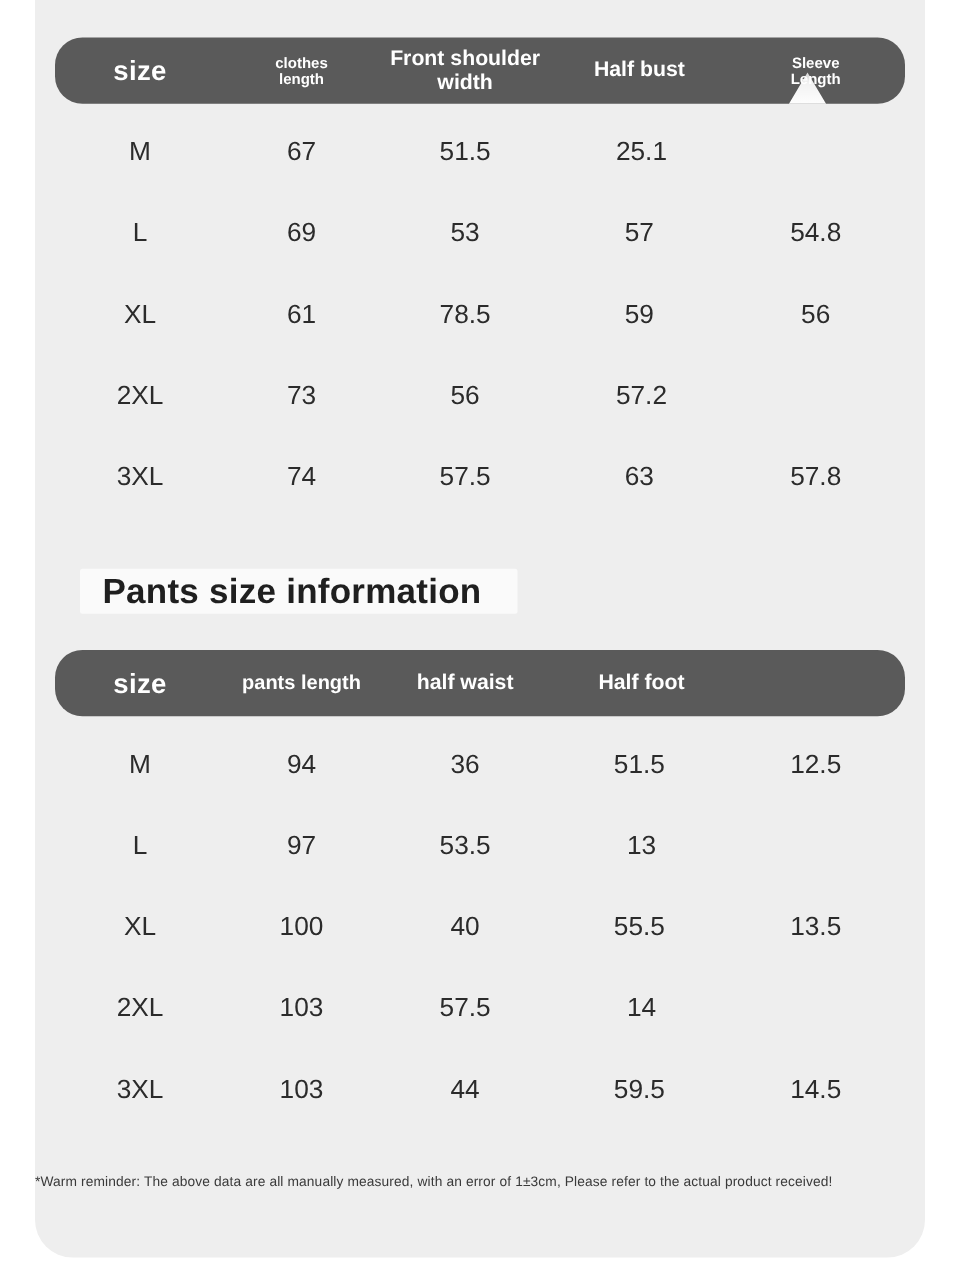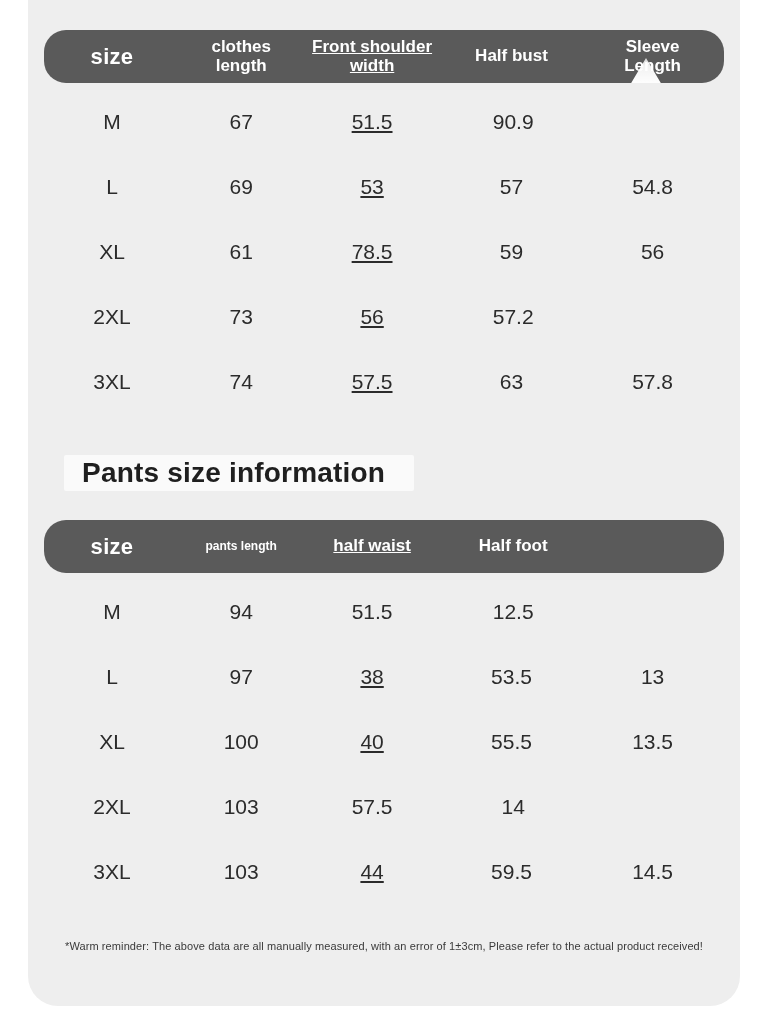--- a/index.html
+++ b/index.html
@@ -62,28 +62,28 @@
     color: #ffffff;
     text-align: center;
     line-height: 1.08;
     box-sizing: border-box;
     position: relative;
     z-index: 2;
   }
   
   .col-0 { width: 20.0%; }
   .col-1 { width: 18.0%; }
-  .col-2 { width: 20.5%; text-decoration: underline; }
+  .col-2 { width: 20.5%; }
   .col-3 { width: 20.5%; }
   .col-4 { width: 21.0%; }
 
   .hcell.big   { font-size: 22px; font-weight: 700; letter-spacing: .3px; }
   .hcell.mid   { font-size: 17px; font-weight: 700; }
-  .hcell.small { font-size: 17px; font-weight: 700; }
-  .hcell.tiny  { font-size: 12px; font-weight: 700; }
+  .hcell.small { font-size: 12px; font-weight: 700; }
+  .hcell.tiny  { font-size: 16px; font-weight: 700; }
 
   
   .cursor-artifact {
     position: absolute;
     left: 560px;
     bottom: -2px;
     width: 84px;
     height: 30px;
     z-index: 1;
     pointer-events: none;
@@ -133,21 +133,21 @@
     letter-spacing: .2px;
     white-space: nowrap;
   }
 
   
   .footer-note {
     position: absolute;
     left: 0px;
     top: 940px;
     width: 712px;
-    text-align: center;
+    text-align: left;
     font-size: 11px;
     color: #3a3a3a;
     letter-spacing: .1px;
   }
 </style>
 </head>
 <body>
 
 <div class="page-panel">
 
@@ -183,21 +183,21 @@
           <path d="M0 30 L26 30 L42 3 L58 30 L84 30 Z" fill="url(#artifactFade)"></path>
         </svg>
       </div>
     </div>
 
     <div class="table-body" id="top-table-body">
         <div class="data-row">
           <div class="dcell col-0">M</div>
           <div class="dcell col-1">67</div>
           <div class="dcell col-2">51.5</div>
-          <div class="dcell col-4">90.9</div>
+          <div class="dcell col-4">25.1</div>
         </div>
         <div class="data-row">
           <div class="dcell col-0">L</div>
           <div class="dcell col-1">69</div>
           <div class="dcell col-2">53</div>
           <div class="dcell col-3">57</div>
           <div class="dcell col-4">54.8</div>
         </div>
         <div class="data-row">
           <div class="dcell col-0">XL</div>
@@ -235,27 +235,27 @@
         <div class="hcell tiny col-1">pants length</div>
         <div class="hcell mid col-2">half waist</div>
         <div class="hcell mid col-4">Half foot</div>
       </div>
     </div>
 
     <div class="table-body" id="pants-table-body">
         <div class="data-row">
           <div class="dcell col-0">M</div>
           <div class="dcell col-1">94</div>
+          <div class="dcell col-2">36</div>
           <div class="dcell col-3">51.5</div>
           <div class="dcell col-4">12.5</div>
         </div>
         <div class="data-row">
           <div class="dcell col-0">L</div>
           <div class="dcell col-1">97</div>
-          <div class="dcell col-2">38</div>
           <div class="dcell col-3">53.5</div>
           <div class="dcell col-4">13</div>
         </div>
         <div class="data-row">
           <div class="dcell col-0">XL</div>
           <div class="dcell col-1">100</div>
           <div class="dcell col-2">40</div>
           <div class="dcell col-3">55.5</div>
           <div class="dcell col-4">13.5</div>
         </div>

